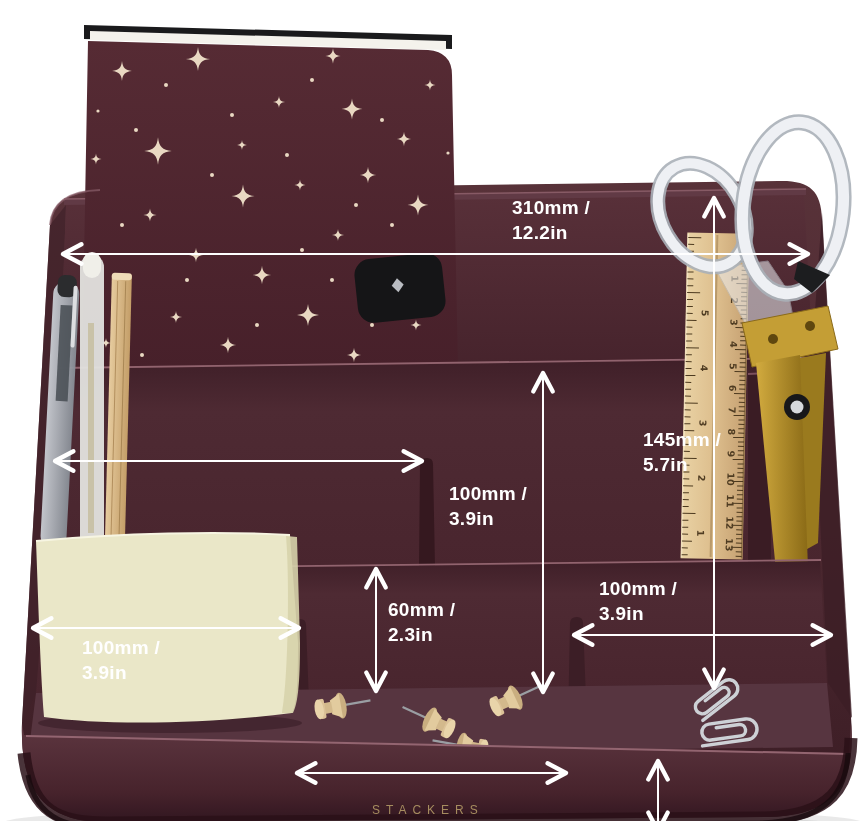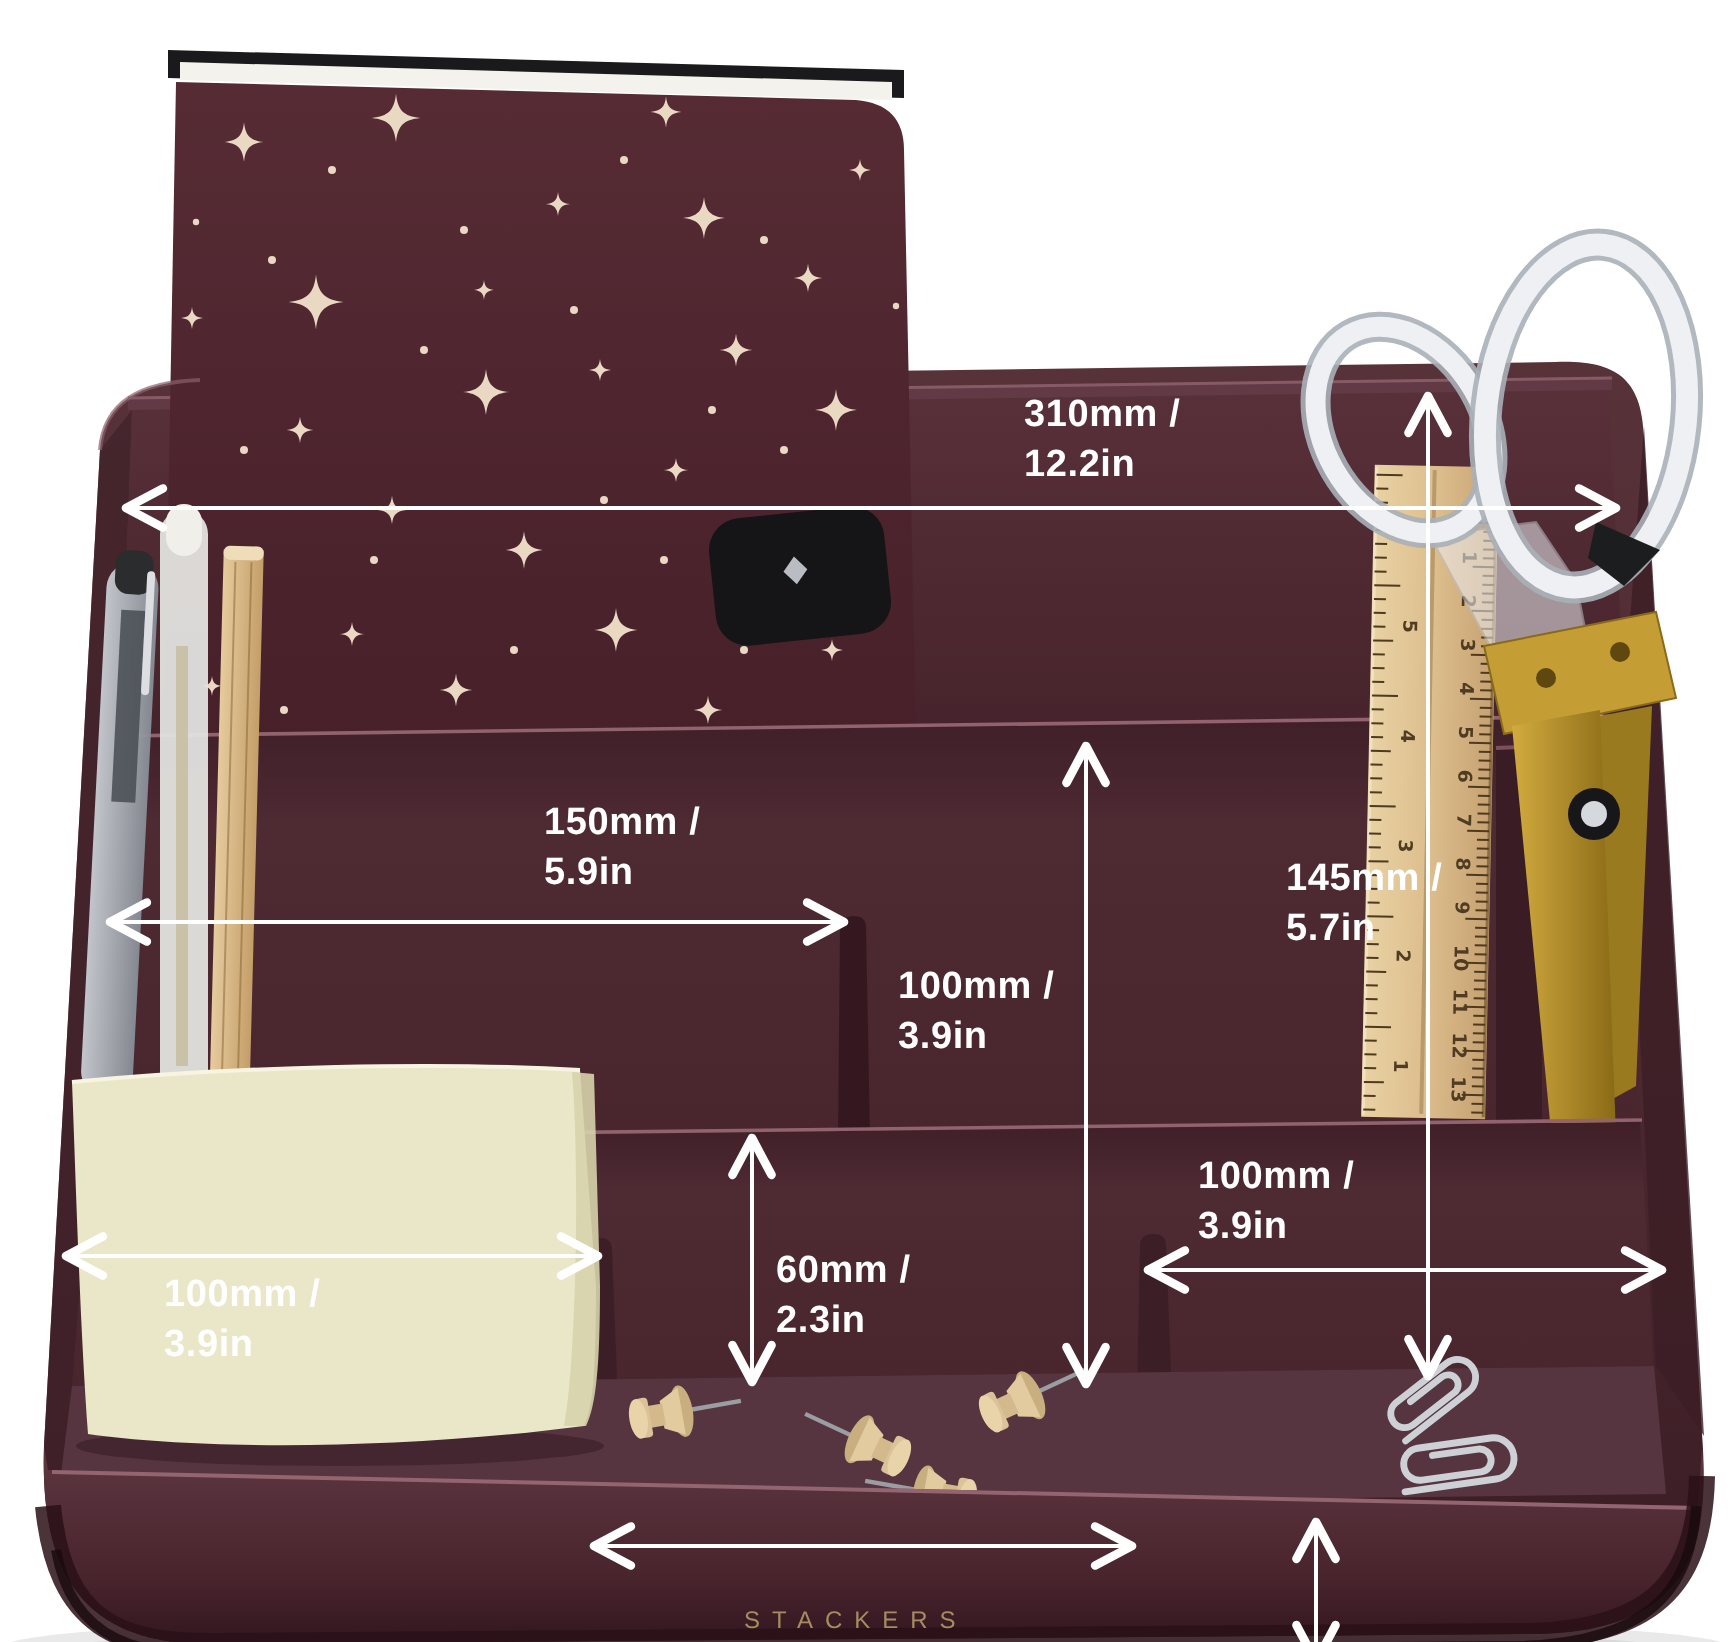--- a/index.html
+++ b/index.html
@@ -398,33 +398,29 @@
     <line class="dim-line" x1="33" y1="605" x2="299" y2="605" marker-start="url(#arr)" marker-end="url(#arr)"></line>
     <line class="dim-line" x1="297" y1="750" x2="566" y2="750" marker-start="url(#arr)" marker-end="url(#arr)"></line>
     <line class="dim-line" x1="658" y1="738" x2="658" y2="808" marker-start="url(#arr)" marker-end="url(#arr)"></line>
   </g>
 </svg>
 
   <div class="dim" style="left:512px;top:172px">
     <span>310mm /</span>
     <span>12.2in</span>
   </div>
-  <div class="dim" style="left:272px;top:376px">
-    <span>150mm /</span>
-    <span>5.9in</span>
-  </div>
   <div class="dim" style="left:449px;top:458px">
     <span>100mm /</span>
     <span>3.9in</span>
   </div>
   <div class="dim" style="left:643px;top:404px">
     <span>145mm /</span>
     <span>5.7in</span>
   </div>
-  <div class="dim" style="left:388px;top:600px">
+  <div class="dim" style="left:388px;top:574px">
     <span>60mm /</span>
     <span>2.3in</span>
   </div>
   <div class="dim" style="left:599px;top:553px">
     <span>100mm /</span>
     <span>3.9in</span>
   </div>
   <div class="dim" style="left:82px;top:612px">
     <span>100mm /</span>
     <span>3.9in</span>

